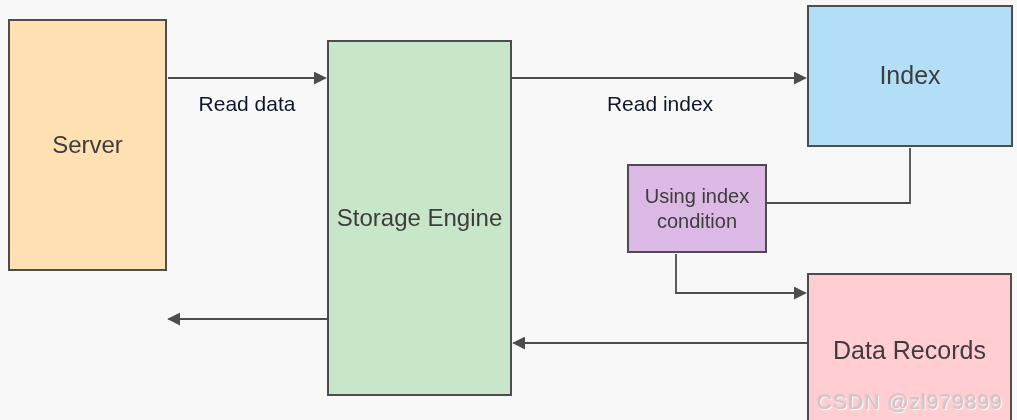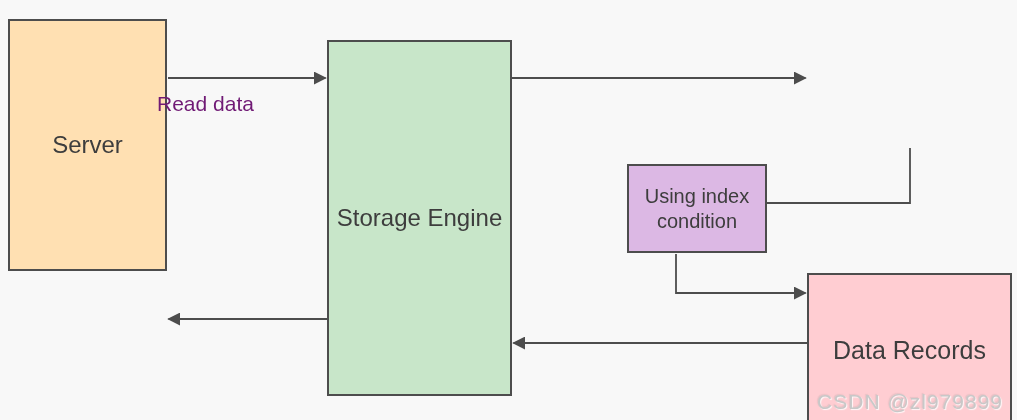--- a/index.html
+++ b/index.html
@@ -34,22 +34,22 @@
     line-height: 1.25;
   }
   .node-server        { left: 8px;   top: 19px;  width: 159px; height: 252px; }
   .node-storage       { left: 327px; top: 20px;  width: 185px; height: 356px; }
   .node-index         { left: 807px; top: 5px;   width: 206px; height: 142px; font-size: 25px; }
   .node-condition     { left: 607px; top: 164px; width: 140px; height: 89px;  font-size: 20px; padding: 0 6px; }
   .node-records       { left: 807px; top: 273px; width: 205px; height: 156px; font-size: 25px; }
   .edge-label {
     position: absolute;
     width: 180px;
-    text-align: left;
-    color: #701a75;
+    text-align: center;
+    color: #0f172a;
     font-size: 21px;
     pointer-events: none;
   }
   .label-read-data  { left: 157px; top: 92px; }
   .label-read-index { left: 570px; top: 92px; }
   .label-load-data  { left: 570px; top: 310px; }
   .watermark {
     position: absolute;
     right: 14px;
     bottom: 6px;
@@ -79,28 +79,32 @@
   </svg>
 
   <div class="node node-server" style="background-color: rgb(255, 224, 178);">
     <span>Server</span>
   </div>
 
   <div class="node node-storage" style="background-color: rgb(200, 230, 201); margin-top: 20px;">
     <span>Storage Engine</span>
   </div>
 
+  <div class="node node-index" style="background-color: rgb(179, 222, 247);">
+    <span>Index</span>
+  </div>
 
   <div class="node node-condition" style="background-color: rgb(220, 184, 228); margin-left: 20px;">
     <span>Using index condition</span>
   </div>
 
   <div class="node node-records" style="background-color: rgb(255, 205, 210);">
     <span>Data Records</span>
   </div>
 
   <div class="edge-label label-read-data">Read data</div>
 
+  <div class="edge-label label-read-index">Read index</div>
 
 
   <div class="watermark">CSDN @zl979899</div>
 
 </div>
 
 </body></html>

